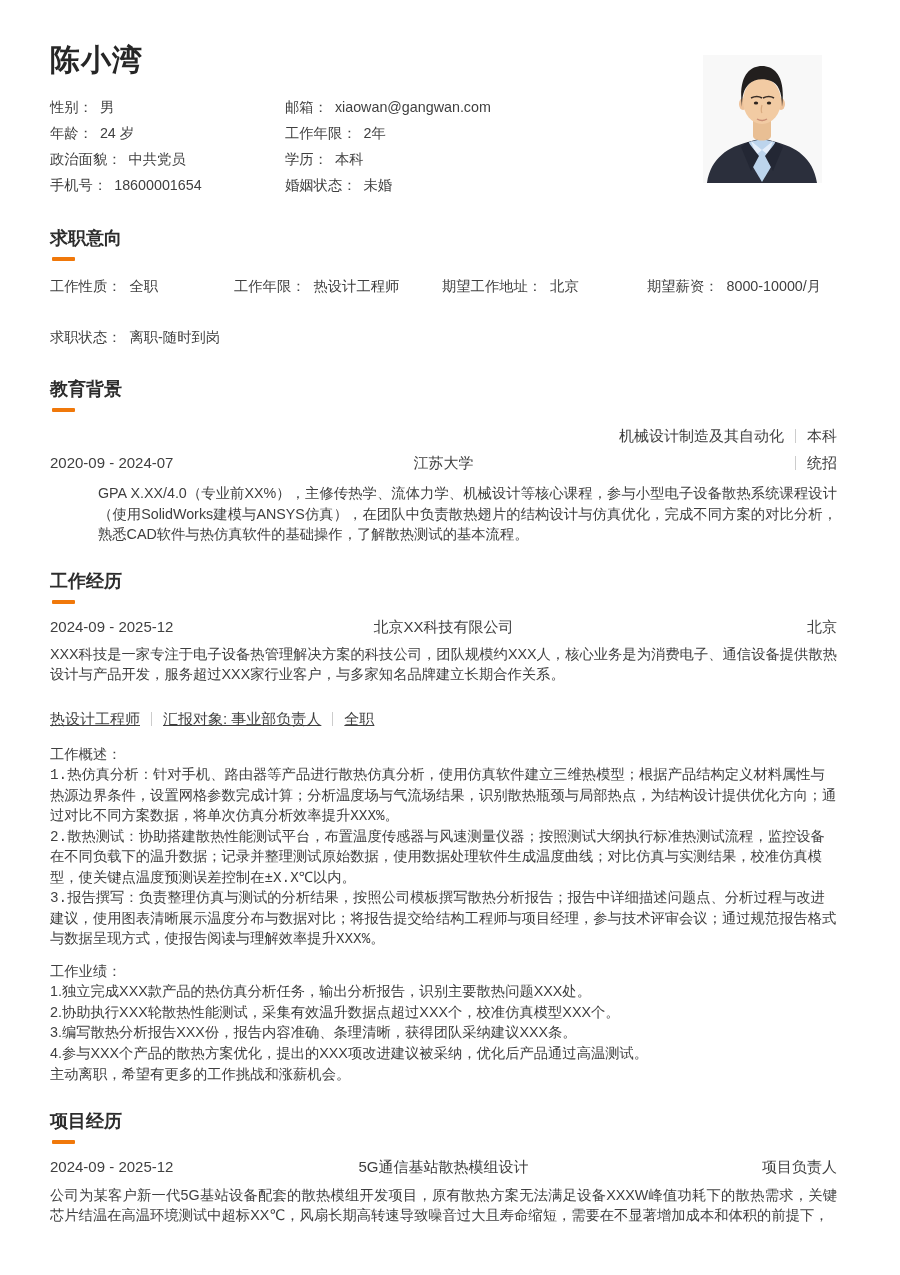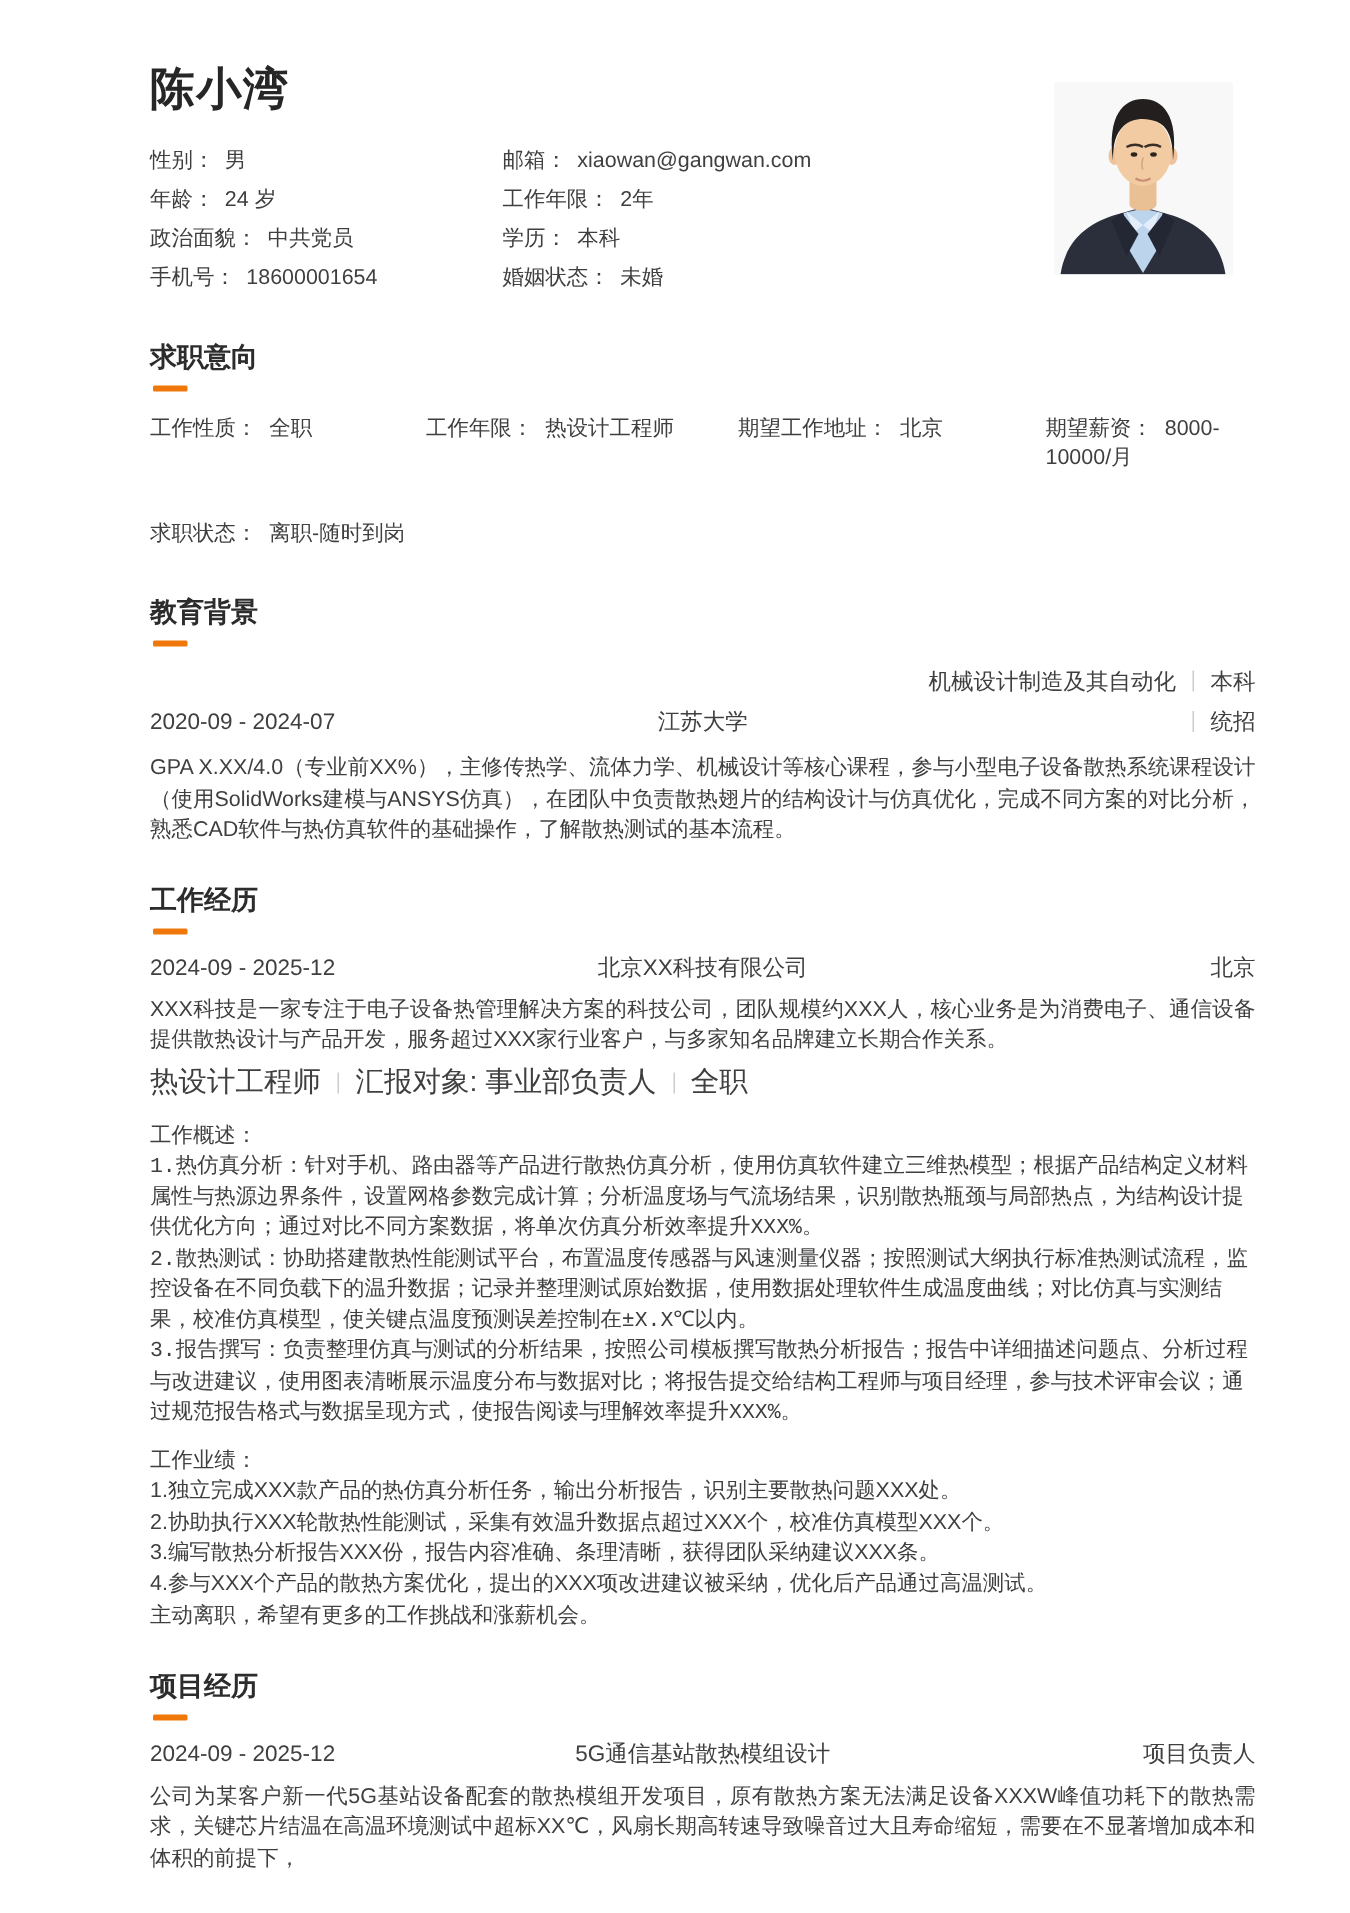--- a/index.html
+++ b/index.html
@@ -3,21 +3,21 @@
 <meta charset="utf-8">
 <style>
   :root { --accent:#f0780a; --ink:#2c2c2c; --body:#3f3f3f; --div:#cccccc; }
   * { box-sizing:border-box; margin:0; padding:0; }
   html,body { background:#ffffff; }
   body {
     width:900px; height:1275px; overflow:hidden; position:relative;
     font-family:"Liberation Sans","DejaVu Sans",sans-serif;
     color:var(--body);
   }
-  .page { position:relative; width:900px; height:1275px; padding:42px 63px 0 100px; overflow:hidden; }
+  .page { position:relative; width:900px; height:1275px; padding:42px 63px 0 50px; overflow:hidden; }
 
   
   .name { font-size:30px; line-height:36px; font-weight:700; color:#262626; letter-spacing:1px; }
   .info-grid { margin-top:16px; display:grid; grid-template-columns:235px 400px; font-size:14.3px; }
   .info-item { line-height:26px; white-space:nowrap; }
   .info-item .lbl { margin-right:7px; }
   .photo { position:absolute; top:55px; right:78px; width:119px; height:128px; overflow:hidden; background:#f7f7f7; }
 
   
   .section { }
@@ -35,23 +35,23 @@
 
   
   .meta-row { position:relative; margin-top:10px; font-size:15px; line-height:26px; display:flex; justify-content:space-between; align-items:flex-end; }
   .meta-center { position:absolute; left:0; right:0; text-align:center; }
   .meta-right { text-align:right; position:relative; }
   .edu-right { width:240px; line-height:27px; }
 
   .vdiv { display:inline-block; width:1px; height:14px; background:var(--div); margin:0 11px; vertical-align:-2px; }
 
   .para { font-size:14.3px; line-height:20.5px; text-align:justify; }
-  .edu-desc { margin-top:7px; }
+  .edu-desc { margin-top:7px;margin-left:48px; }
   .company-desc { margin-top:4px; }
-  .role-line { margin-top:8px; font-size:19px; line-height:19px; }
+  .role-line { margin-top:24px; font-size:15px; line-height:19px;text-decoration:underline; }
 
   .block { font-size:14.3px; line-height:20.5px; }
   .overview-block { margin-top:17px;font-family:Liberation Mono, monospace; }
   .achieve-block { margin-top:11px; }
   .leave-note { margin-top:1px; font-size:14.3px; line-height:20.5px; }
   .proj-desc { margin-top:5px; }
 </style>
 </head>
 <body>
 

